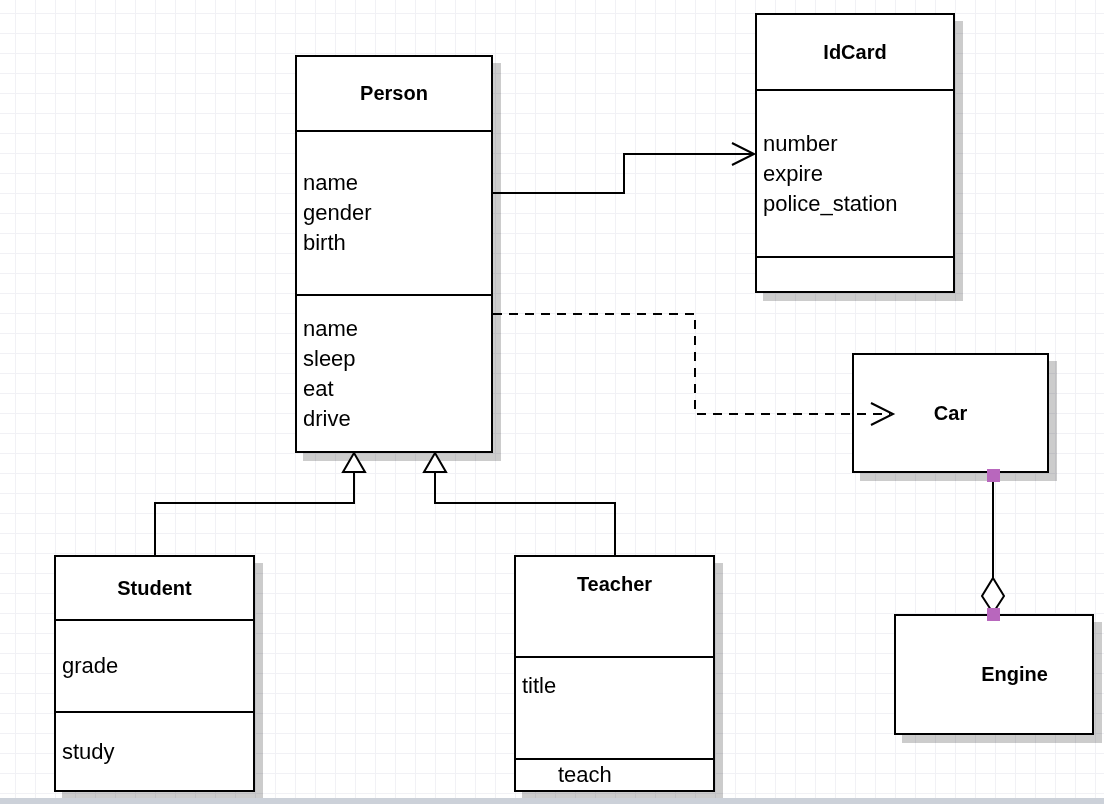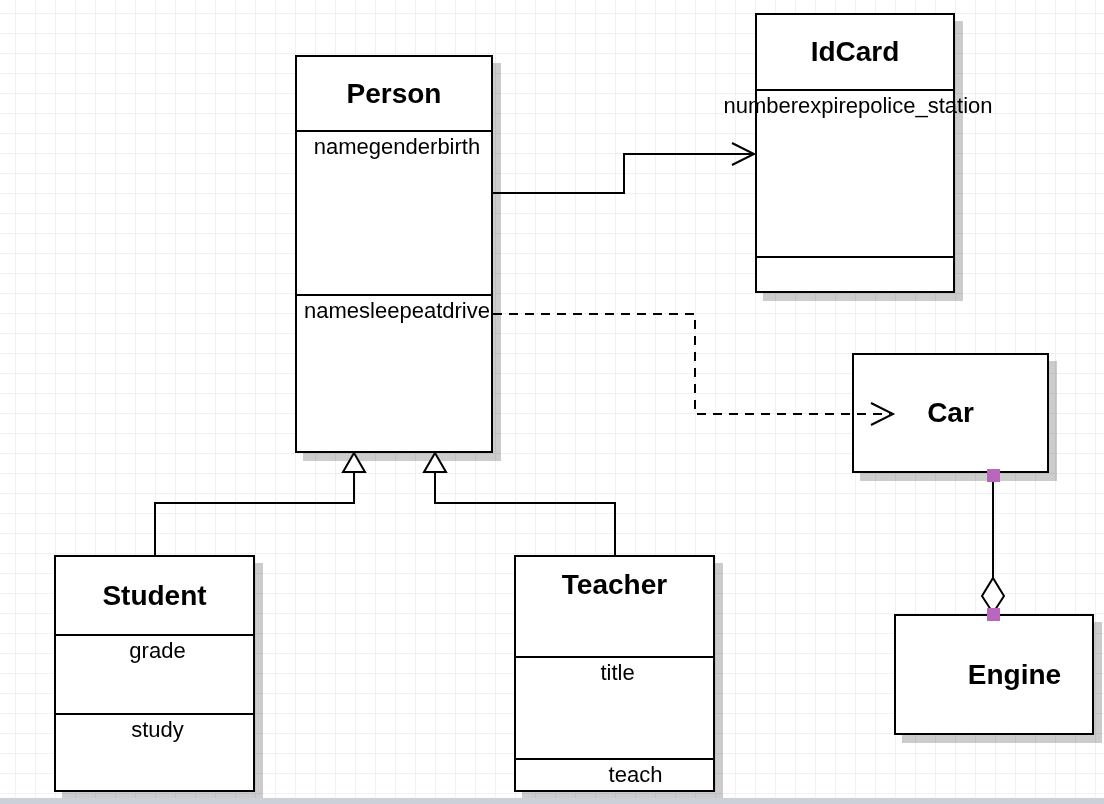--- a/index.html
+++ b/index.html
@@ -20,24 +20,24 @@
 
   .uml-class {
     position:absolute; background:#ffffff;
     border:2px solid #000000;
     box-shadow:8px 8px 0 rgba(0,0,0,0.20);
     display:flex; flex-direction:column;
     z-index:1;
   }
   .uml-title {
     display:flex; align-items:center; justify-content:center;
-    font-weight:bold; font-size:28px; color:#000;
+    font-weight:bold; font-size:20px; color:#000;
   }
   .uml-section {
-    display:flex; flex-direction:row; justify-content:center;
+    display:flex; flex-direction:column; justify-content:center;
     border-top:2px solid #000000;
     padding-left:6px;
   }
   .uml-line { font-size:22px; line-height:30px; color:#000; white-space:nowrap; }
 
   
   #box-person { left:295px; top:55px;  width:198px; height:398px; }
   #box-person .sec-title   { height:73px; }
   #box-person .sec-attrs   { height:164px; }
   #box-person .sec-methods { flex:1; }
@@ -51,22 +51,22 @@
   
   #box-car    { left:852px; top:353px; width:197px; height:120px; }
   #box-car .sec-title { flex:1; }
 
   
   #box-engine { left:894px; top:614px; width:200px; height:121px;padding-left:41px; }
   #box-engine .sec-title { flex:1; }
 
   
   #box-student { left:54px; top:555px; width:201px; height:237px; }
-  #box-student .sec-title { height:77px; }
-  #box-student .sec-a { height:79px; }
+  #box-student .sec-title { height:62px; }
+  #box-student .sec-a { height:92px; }
   #box-student .sec-b { flex:1; }
 
   
   #box-teacher { left:514px; top:555px; width:201px; height:237px;gap:43px; }
   #box-teacher .sec-title { height:75px; }
   #box-teacher .sec-a { height:79px; }
   #box-teacher .sec-b { flex:1;padding-left:42px; }
 
   svg.edges { position:absolute; left:0; top:0; z-index:2; }
 

